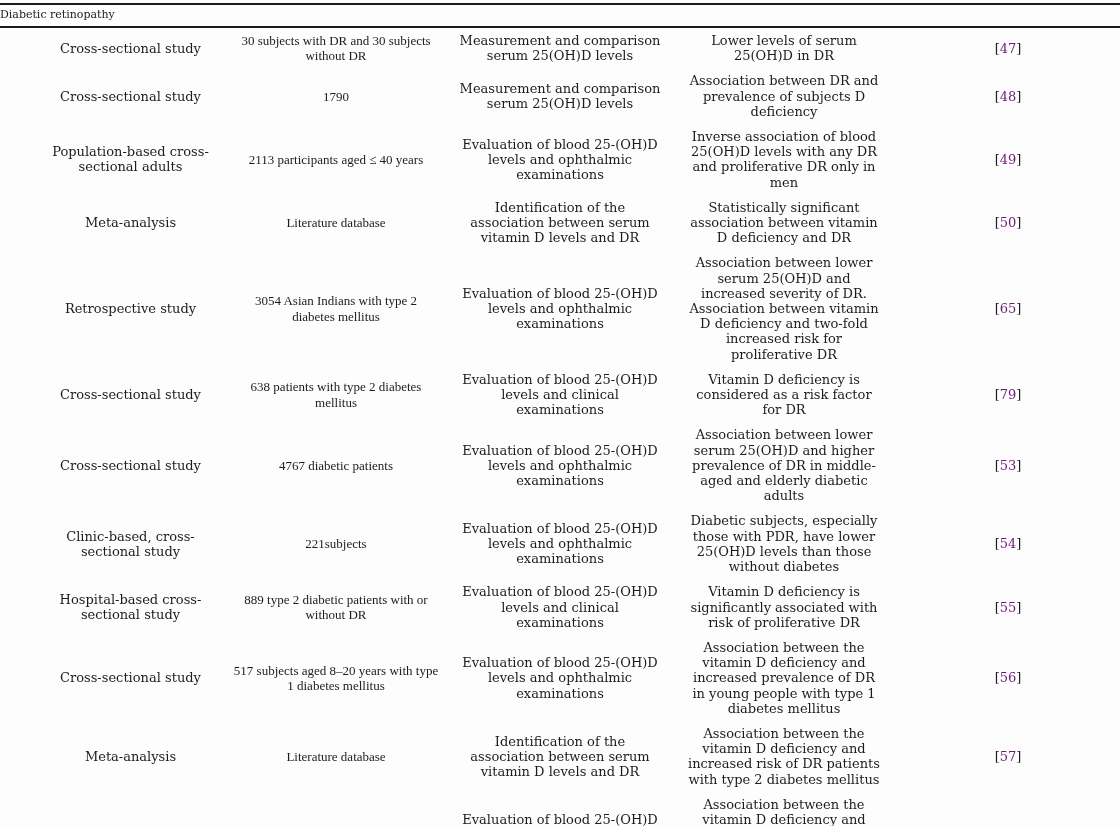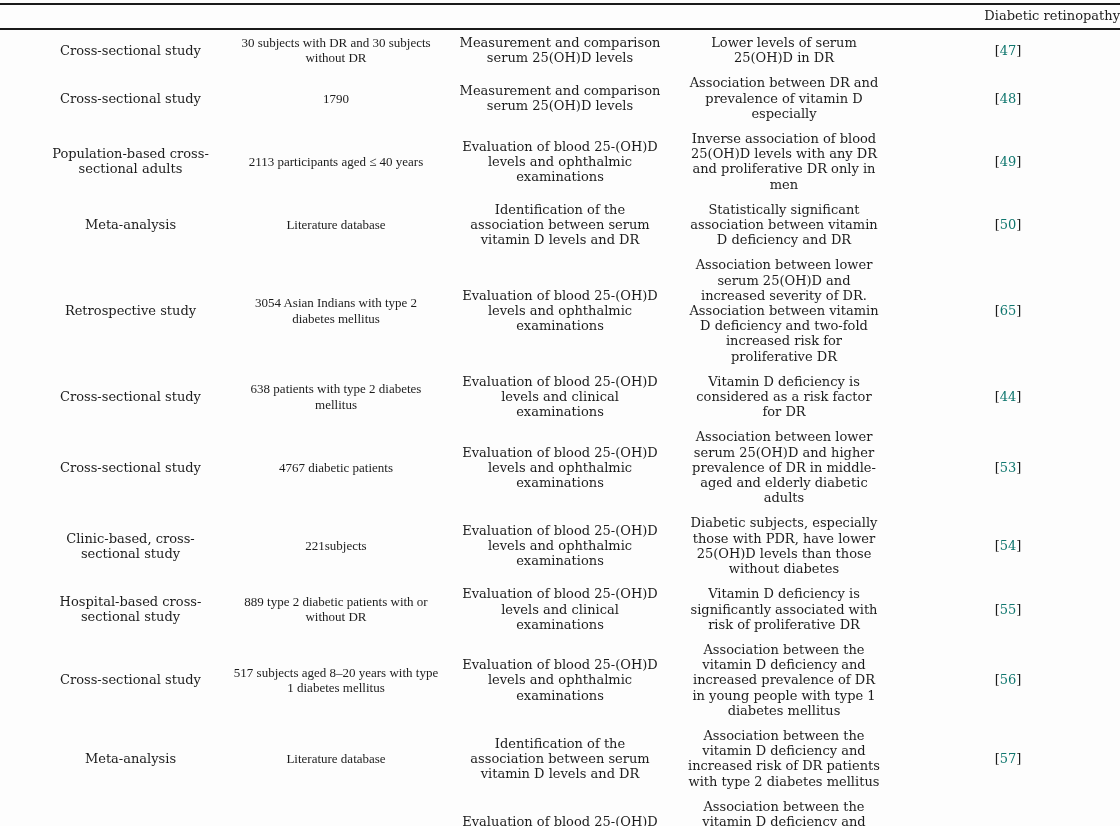--- a/index.html
+++ b/index.html
@@ -20,39 +20,39 @@
   }
   table.paper-table {
     width: 1120px;
     border-collapse: collapse;
     table-layout: fixed;
     border-top: 2px solid #1b1b1b;
     border-bottom: 5px solid #181818;
   }
   tr.title-row th {
     font-weight: normal;
-    font-size: 13px;
-    text-align: right;
+    font-size: 11px;
+    text-align: left;
     padding: 3px 0 5px 0;
     border-bottom: 2px solid #1b1b1b;
   }
   td {
     text-align: center;
     vertical-align: middle;
     font-size: 13px;
     line-height: 1.17;
     padding: 5px 9px;
   }
   td.c1 { width: 330px; padding-left: 46px; }
   td.c2 { width: 268px; font-family: Liberation Serif, serif; }
   td.c3 { width: 210px; }
   td.c4 { width: 250px; padding-left: 14px; padding-right: 14px; }
   td.c5 { width: 62px; white-space: nowrap; }
   .ref-link {
-    color: #0f766e;
+    color: #701a75;
     text-decoration: none;
     cursor: pointer;
     text-align: center;
   }
   .bracket { color: #1c1c1c; }
 </style>
 </head>
 <body>
 
 <div class="page">
@@ -67,21 +67,21 @@
         <td class="c1">Cross-sectional study</td>
         <td class="c2">30 subjects with DR and 30 subjects without DR</td>
         <td class="c3">Measurement and comparison serum 25(OH)D levels</td>
         <td class="c4">Lower levels of serum 25(OH)D in DR</td>
         <td class="c5"><span class="bracket">[</span><a class="ref-link">47</a><span class="bracket">]</span></td>
       </tr>
       <tr>
         <td class="c1">Cross-sectional study</td>
         <td class="c2">1790</td>
         <td class="c3">Measurement and comparison serum 25(OH)D levels</td>
-        <td class="c4">Association between DR and prevalence of vitamin D especially</td>
+        <td class="c4">Association between DR and prevalence of subjects D deficiency</td>
         <td class="c5"><span class="bracket">[</span><a class="ref-link">48</a><span class="bracket">]</span></td>
       </tr>
       <tr>
         <td class="c1">Population-based cross-sectional adults</td>
         <td class="c2">2113 participants aged ≤ 40 years</td>
         <td class="c3">Evaluation of blood 25-(OH)D levels and ophthalmic examinations</td>
         <td class="c4">Inverse association of blood 25(OH)D levels with any DR and proliferative DR only in men</td>
         <td class="c5"><span class="bracket">[</span><a class="ref-link">49</a><span class="bracket">]</span></td>
       </tr>
       <tr>
@@ -96,21 +96,21 @@
         <td class="c2">3054 Asian Indians with type 2 diabetes mellitus</td>
         <td class="c3">Evaluation of blood 25-(OH)D levels and ophthalmic examinations</td>
         <td class="c4">Association between lower serum 25(OH)D and increased severity of DR. Association between vitamin D deficiency and two-fold increased risk for proliferative DR</td>
         <td class="c5"><span class="bracket">[</span><a class="ref-link">65</a><span class="bracket">]</span></td>
       </tr>
       <tr>
         <td class="c1">Cross-sectional study</td>
         <td class="c2">638 patients with type 2 diabetes mellitus</td>
         <td class="c3">Evaluation of blood 25-(OH)D levels and clinical examinations</td>
         <td class="c4">Vitamin D deficiency is considered as a risk factor for DR</td>
-        <td class="c5"><span class="bracket">[</span><a class="ref-link">44</a><span class="bracket">]</span></td>
+        <td class="c5"><span class="bracket">[</span><a class="ref-link">79</a><span class="bracket">]</span></td>
       </tr>
       <tr>
         <td class="c1">Cross-sectional study</td>
         <td class="c2">4767 diabetic patients</td>
         <td class="c3">Evaluation of blood 25-(OH)D levels and ophthalmic examinations</td>
         <td class="c4">Association between lower serum 25(OH)D and higher prevalence of DR in middle-aged and elderly diabetic adults</td>
         <td class="c5"><span class="bracket">[</span><a class="ref-link">53</a><span class="bracket">]</span></td>
       </tr>
       <tr>
         <td class="c1">Clinic-based, cross-sectional study</td>

